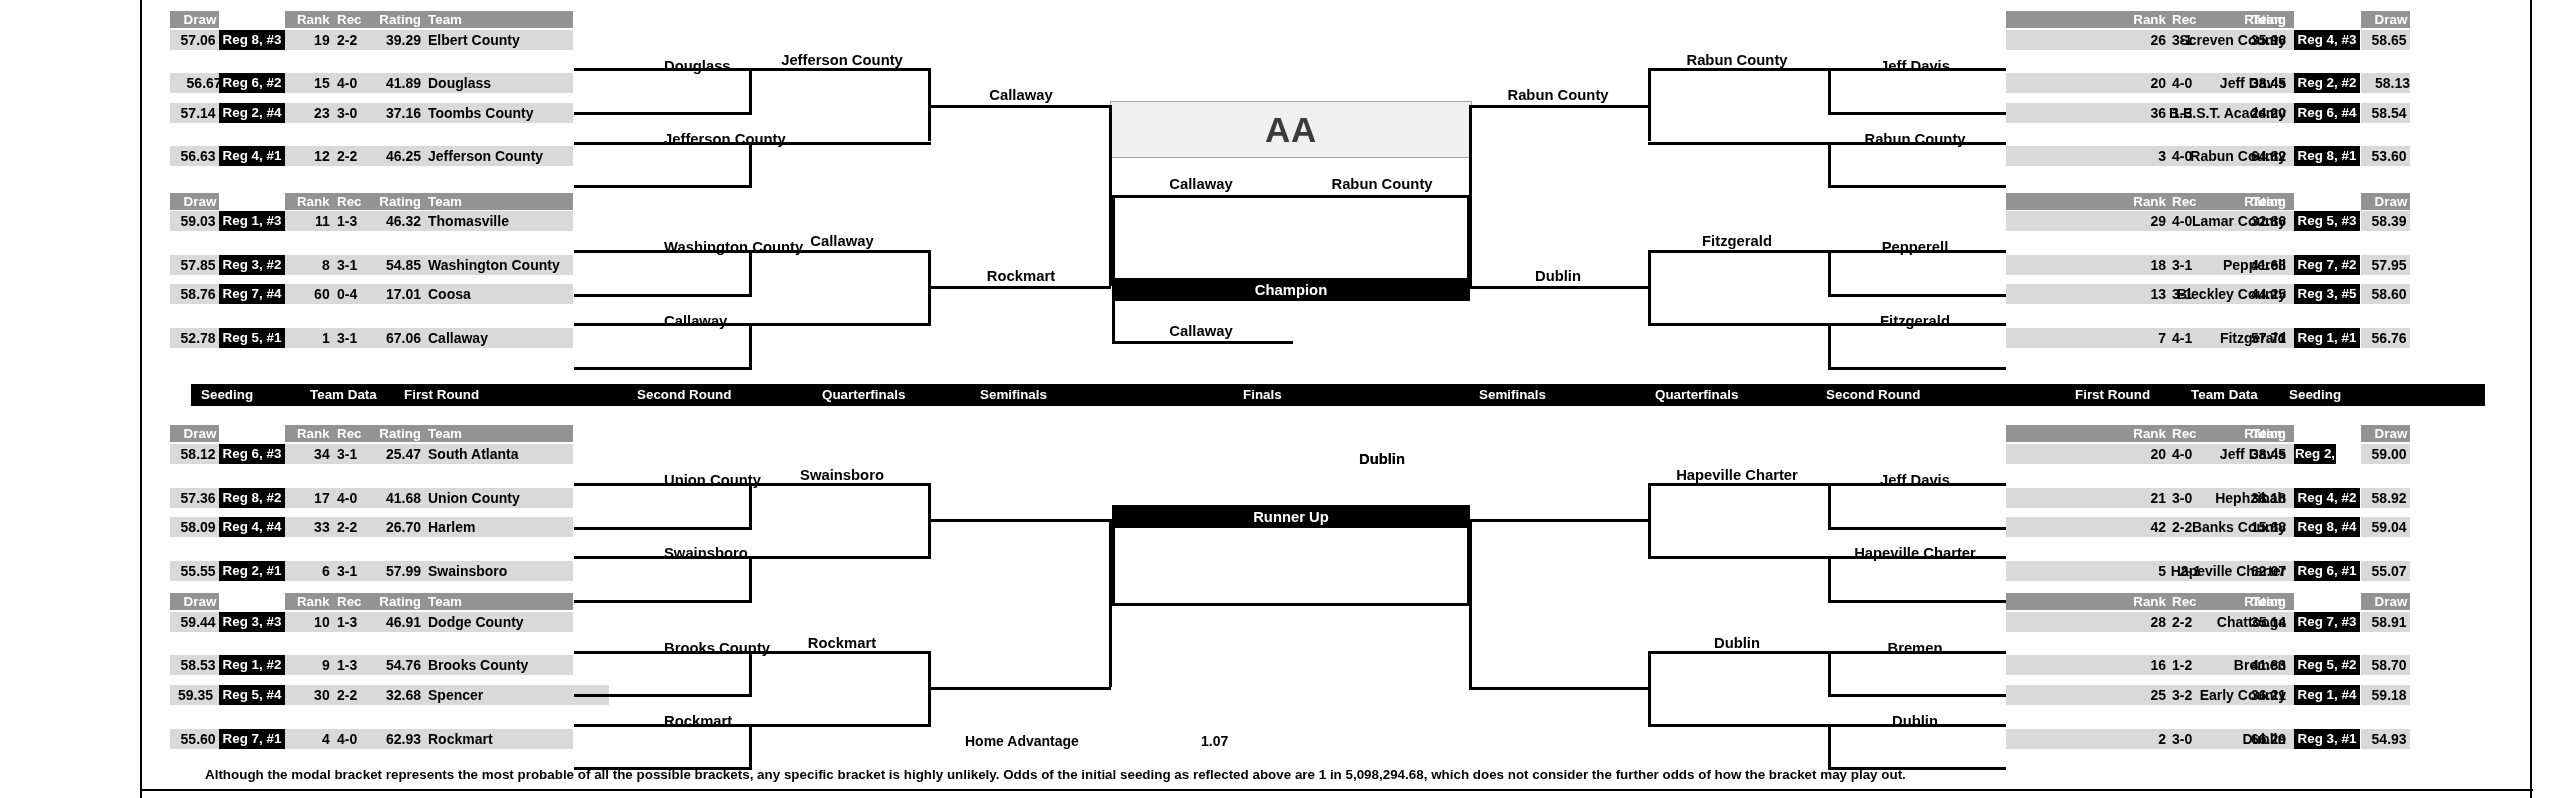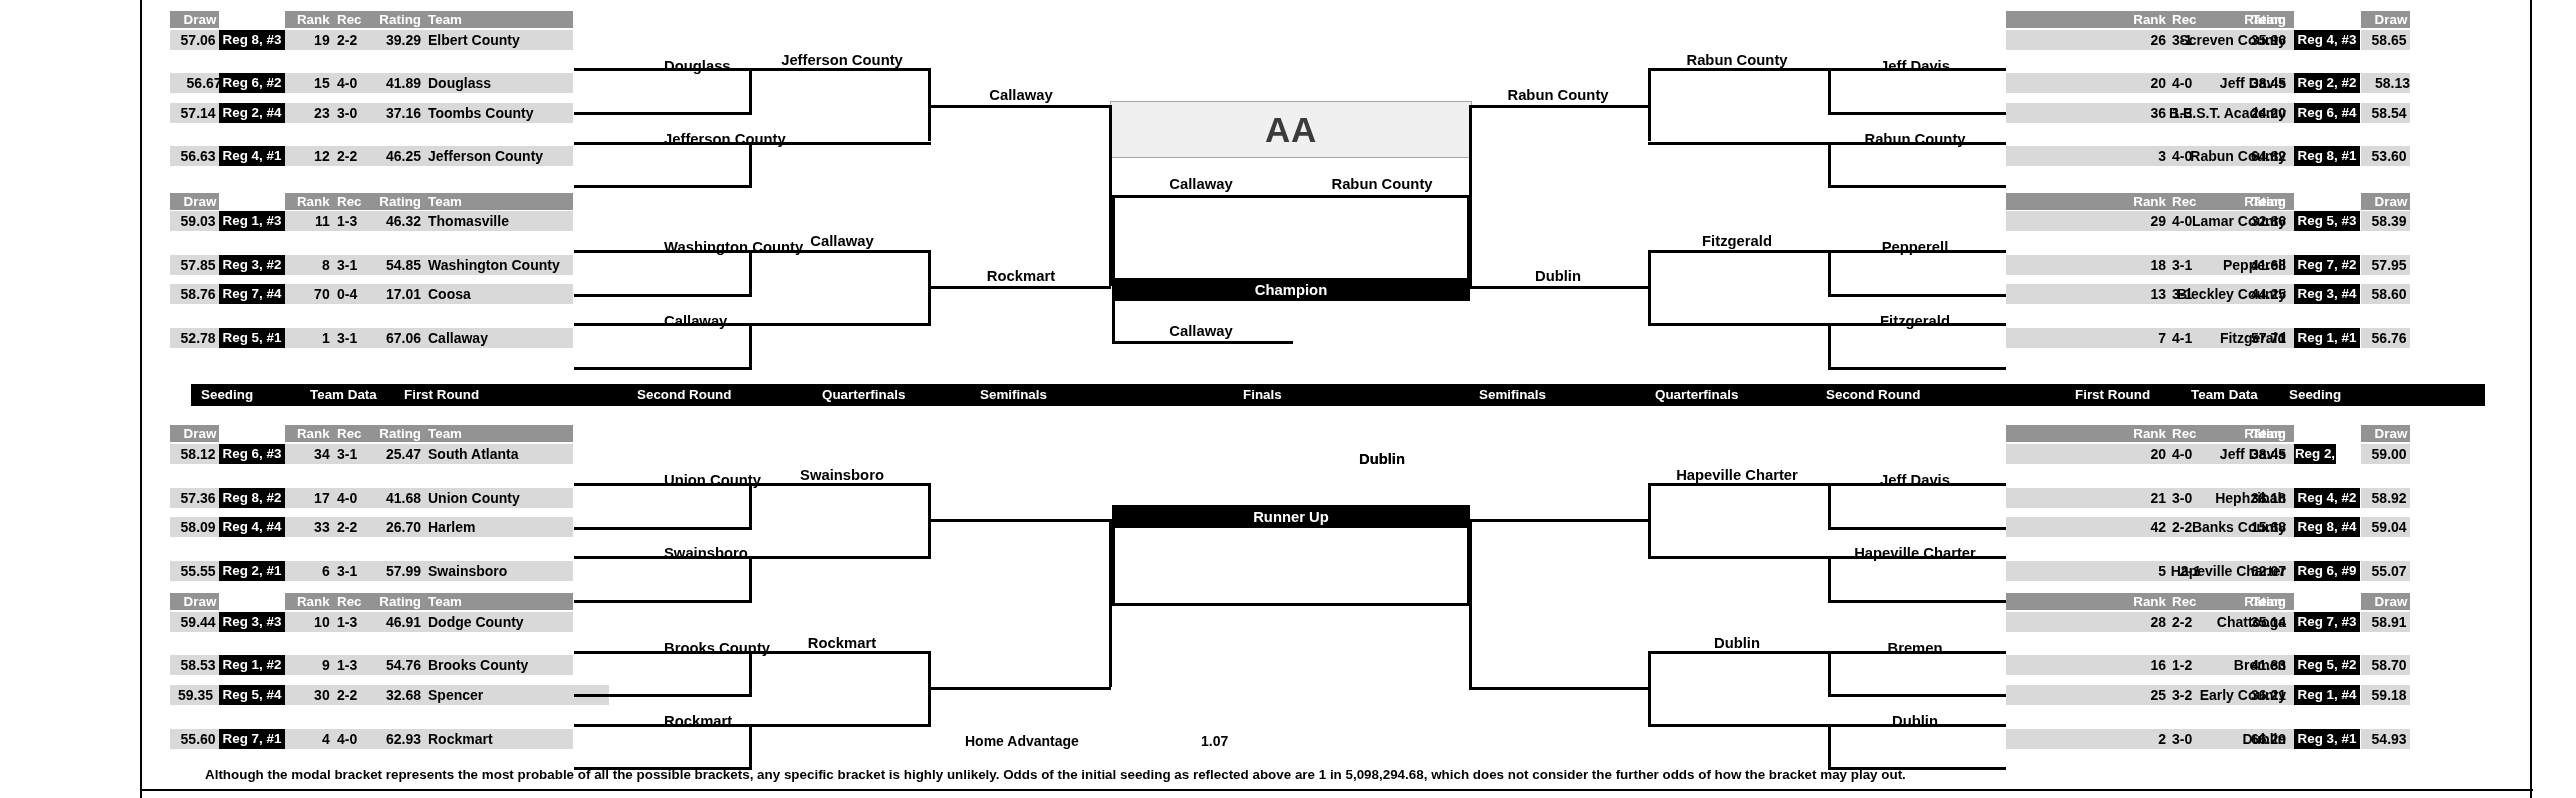--- a/index.html
+++ b/index.html
@@ -156,21 +156,21 @@
         <div class="cell c-reg" style="left: 219px; top: 255px; width: 66px; font-size: 13.4px;">Reg 3, #2</div>
         <div class="cell c-data" style="left: 285px; top: 255px; width: 288px;">
           <span class="u-rank" style="left:4.7px;width:40px;">8</span>
           <span class="u-rec" style="left:52px;">3-1</span>
           <span class="u-rating" style="left:76px;width:60px;">54.85</span>
           <span class="u-team-l" style="left:143px;">Washington County</span>
         </div>
         <div class="cell c-draw" style="left: 170px; top: 284px; width: 49px; padding-right: 3.4px; box-sizing: border-box;">58.76</div>
         <div class="cell c-reg" style="left: 219px; top: 284px; width: 66px; font-size: 13.4px;">Reg 7, #4</div>
         <div class="cell c-data" style="left: 285px; top: 284px; width: 288px;">
-          <span class="u-rank" style="left:4.7px;width:40px;">70</span>
+          <span class="u-rank" style="left:4.7px;width:40px;">60</span>
           <span class="u-rec" style="left:52px;">0-4</span>
           <span class="u-rating" style="left:76px;width:60px;">17.01</span>
           <span class="u-team-l" style="left:143px;">Coosa</span>
         </div>
         <div class="cell c-draw" style="left: 170px; top: 328px; width: 49px; padding-right: 3.4px; box-sizing: border-box;">52.78</div>
         <div class="cell c-reg" style="left: 219px; top: 328px; width: 66px; font-size: 13.4px;">Reg 5, #1</div>
         <div class="cell c-data" style="left: 285px; top: 328px; width: 288px;">
           <span class="u-rank" style="left:4.7px;width:40px;">1</span>
           <span class="u-rec" style="left:52px;">3-1</span>
           <span class="u-rating" style="left:76px;width:60px;">67.06</span>
@@ -327,21 +327,21 @@
           <span class="u-rating" style="left:186px;width:94px;">41.68</span>
         </div>
         <div class="cell c-reg" style="left: 2294px; top: 255px; width: 66px; font-size: 13.4px;">Reg 7, #2</div>
         <div class="cell c-draw" style="left: 2361px; top: 255px; width: 49px; padding-right: 3.4px; box-sizing: border-box;">57.95</div>
         <div class="cell c-data" style="left: 2006px; top: 284px; width: 288px;">
           <span class="u-team-r" style="left:0px;width:280px;">Bleckley County</span>
           <span class="u-rank" style="left:118px;width:42px;">13</span>
           <span class="u-rec" style="left:166px;">3-1</span>
           <span class="u-rating" style="left:186px;width:94px;">44.25</span>
         </div>
-        <div class="cell c-reg" style="left: 2294px; top: 284px; width: 66px; font-size: 13.4px;">Reg 3, #4</div>
+        <div class="cell c-reg" style="left: 2294px; top: 284px; width: 66px; font-size: 13.4px;">Reg 3, #5</div>
         <div class="cell c-draw" style="left: 2361px; top: 284px; width: 49px; padding-right: 3.4px; box-sizing: border-box;">58.60</div>
         <div class="cell c-data" style="left: 2006px; top: 328px; width: 288px;">
           <span class="u-team-r" style="left:0px;width:280px;">Fitzgerald</span>
           <span class="u-rank" style="left:118px;width:42px;">7</span>
           <span class="u-rec" style="left:166px;">4-1</span>
           <span class="u-rating" style="left:186px;width:94px;">57.71</span>
         </div>
         <div class="cell c-reg" style="left: 2294px; top: 328px; width: 66px; font-size: 13.4px;">Reg 1, #1</div>
         <div class="cell c-draw" style="left: 2361px; top: 328px; width: 49px; padding-right: 3.4px; box-sizing: border-box;">56.76</div>
       </div>
@@ -377,21 +377,21 @@
           <span class="u-rating" style="left:186px;width:94px;">15.68</span>
         </div>
         <div class="cell c-reg" style="left: 2294px; top: 517px; width: 66px; font-size: 13.4px;">Reg 8, #4</div>
         <div class="cell c-draw" style="left: 2361px; top: 517px; width: 49px; padding-right: 3.4px; box-sizing: border-box;">59.04</div>
         <div class="cell c-data" style="left: 2006px; top: 561px; width: 288px;">
           <span class="u-team-r" style="left:0px;width:280px;">Hapeville Charter</span>
           <span class="u-rank" style="left:118px;width:42px;">5</span>
           <span class="u-rec" style="left:174px;font-style:italic;">2-1</span>
           <span class="u-rating" style="left:186px;width:94px;">62.07</span>
         </div>
-        <div class="cell c-reg" style="left: 2294px; top: 561px; width: 66px; font-size: 13.4px;">Reg 6, #9</div>
+        <div class="cell c-reg" style="left: 2294px; top: 561px; width: 66px; font-size: 13.4px;">Reg 6, #1</div>
         <div class="cell c-draw" style="left: 2361px; top: 561px; width: 49px; padding-right: 3.4px; box-sizing: border-box;">55.07</div>
       </div>
       <div class="grp">
         <div class="hdr" style="left: 2006px; top: 593px; width: 288px;">
           <span class="u-team-r" style="left:0px;width:280px;">Team</span>
           <span class="u-rank" style="left:118px;width:42px;">Rank</span>
           <span class="u-rec" style="left:166px;">Rec</span>
           <span class="u-rating" style="left:186px;width:94px;">Rating</span>
         </div>
         <div class="hdr" style="left: 2294px; top: 593px; width: 66px; background: rgb(255, 255, 255);"></div>

